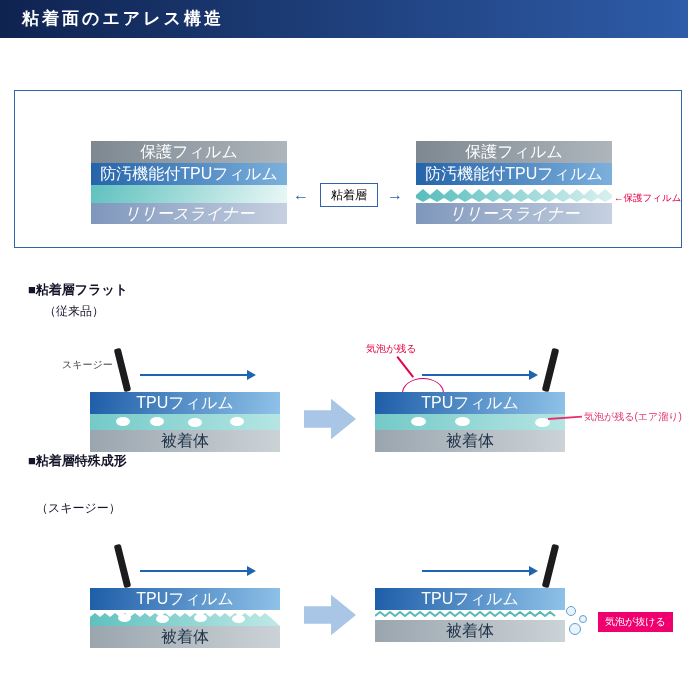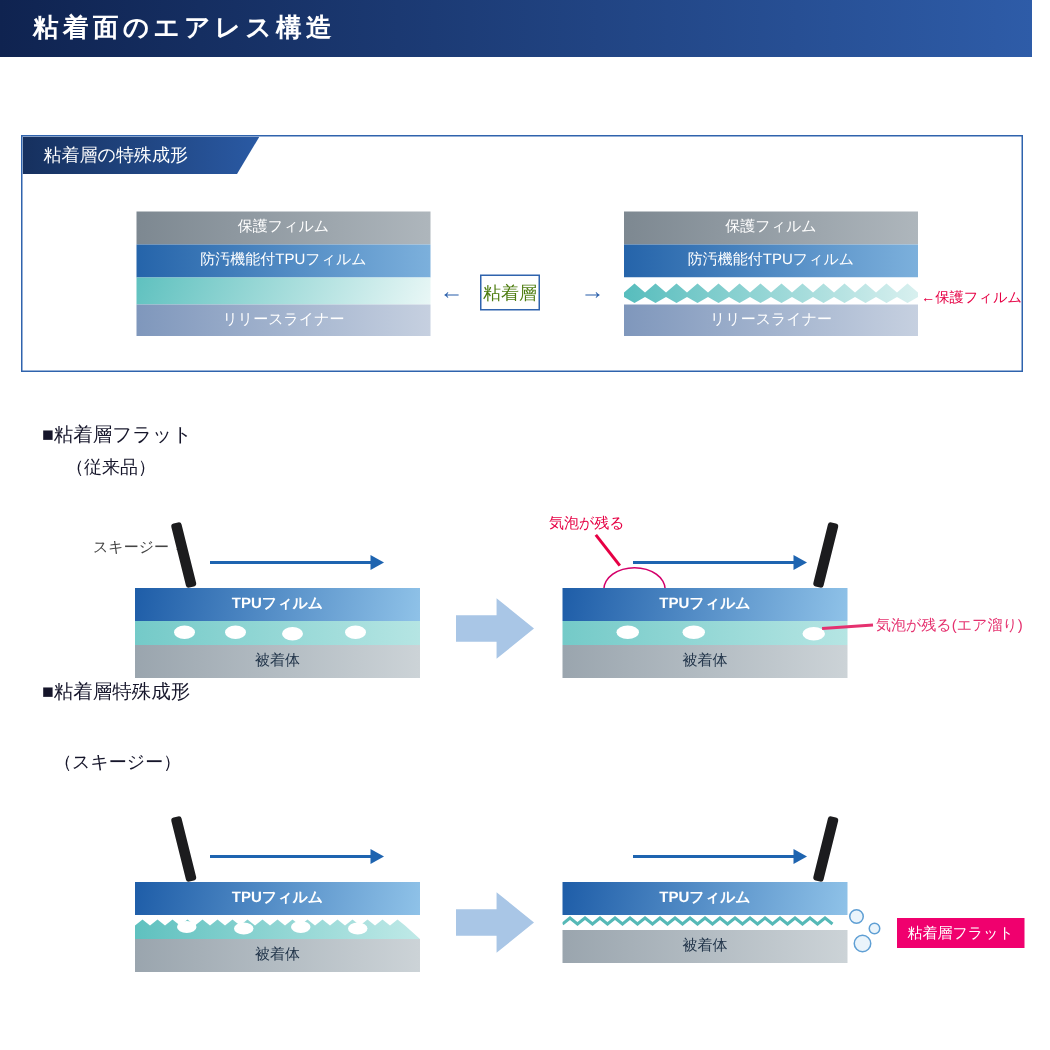--- a/index.html
+++ b/index.html
@@ -17,44 +17,44 @@
   }
 
   
   .panel { left: 14px; top: 90px; width: 668px; height: 158px; border: 1px solid var(--accent_blue, #2f63ad); background: #fff; }
   .tab {
     left: 0; top: 0; width: 158px; height: 25px; line-height: 25px; padding-left: 14px;
     background: linear-gradient(90deg, #16305e, #2a5aa4); color: #fff; font-size: 12px;
     clip-path: polygon(0 0, 100% 0, calc(100% - 15px) 100%, 0 100%);
   }
   .stack { width: 196px; }
-  .row { width: 100%; text-align: center; color: #fff; font-size: 10px; position: relative; }
+  .row { width: 100%; text-align: center; color: #fff; font-size: 16px; position: relative; }
   .l-gray  { background: linear-gradient(90deg, #7d8891, #aeb6bc); }
   .l-blue  { background: linear-gradient(90deg, #2564aa, #7cb0dc); }
   .l-teal  { background: linear-gradient(115deg, #5fc1bf, #e9f7f6); }
-  .l-slate { background: linear-gradient(90deg, #7f97bc, #c6d0e0); }
+  .l-slate { background: linear-gradient(90deg, #7f97bc, #c6d0e0); font-style: italic; }
   .h22 { height: 22px; line-height: 22px; }
   .h21 { height: 21px; line-height: 21px; }
   .h18 { height: 18px; line-height: 18px; }
   .h16 { height: 16px; line-height: 16px; }
   .h10 { height: 10px; line-height: 10px; }
   .center-label {
-    width: 40px; height: 24px; line-height: 22px; text-align: center;
+    width: 58px; height: 24px; line-height: 22px; text-align: center;
     border: 1px solid var(--accent_blue, #2f63ad); background: #fff;
-    color: #4d7c0f; font-size: 12px;
+    color: #000000; font-size: 12px;
   }
   .glyph-arrow { color: var(--accent_blue, #2f63ad); font-size: 16px; font-weight: bold; }
   .texture-note { color: var(--annotation_red, #e60044); font-size: 9.5px; white-space: nowrap; }
 
   
-  .sec-title { font-size: 13px; font-weight: normal; color: #15152a; }
+  .sec-title { font-size: 13px; font-weight: bold; color: #15152a; }
   .sec-sub { font-size: 12px; color: #15152a; }
 
   
-  .f-tpu { background: linear-gradient(100deg, #1e5da8, #8fc2e8); font-weight: bold; }
+  .f-tpu { background: linear-gradient(100deg, #1e5da8, #8fc2e8); }
   .f-teal { background: linear-gradient(90deg, #74cac8, #b5e5e3); }
   .f-sub { background: linear-gradient(90deg, #9aa5ae, #ccd3d7); color: #22354a; }
   .f-white { background: #fff; }
 
   .squeegee { width: 7px; height: 44px; background: #1c1c1e; border-radius: 2px; }
   .small-label { font-size: 10px; color: #444; white-space: nowrap; }
 
   .harrow { height: 2px; background: var(--arrow_blue, #1e64b0); }
   .harrow::after {
     content: ""; position: absolute; right: -8px; top: -4px;
@@ -78,21 +78,20 @@
   .escape-bubble { position: absolute; border: 1.5px solid #5f9fd4; background: #eaf4fb; border-radius: 50%; }
 </style>
 </head>
 <body>
 
 <div class="stage">
 
   <div class="abs titlebar">粘着面のエアレス構造</div>
 
   <div class="abs panel">
-    <div class="abs tab">粘着層の特殊成形</div>
 
     <div class="abs stack" style="left:76px; top:50px;">
       <div class="row l-gray h22">保護フィルム</div>
       <div class="row l-blue h22">防汚機能付TPUフィルム</div>
       <div class="row l-teal h18"></div>
       <div class="row l-slate h21">リリースライナー</div>
     </div>
 
     <span class="abs glyph-arrow" style="left:278px; top:95px;">←</span>
     <div class="abs center-label" style="left:305px; top:92px;">粘着層</div>
@@ -196,15 +195,15 @@
         <path fill="none" stroke="#56b9b7" stroke-width="2" d="M0,6 l5,-4 l5,4 l5,-4 l5,4 l5,-4 l5,4 l5,-4 l5,4 l5,-4 l5,4 l5,-4 l5,4 l5,-4 l5,4 l5,-4 l5,4 l5,-4 l5,4 l5,-4 l5,4 l5,-4 l5,4 l5,-4 l5,4 l5,-4 l5,4 l5,-4 l5,4 l5,-4 l5,4 l5,-4 l5,4 l5,-4 l5,4 l5,-4 l5,4"></path>
       </svg>
     </div>
     <div class="row f-sub h22">被着体</div>
   </div>
 
   <div class="escape-bubble abs" style="left:566px; top:606px; width:10px; height:10px;"></div>
   <div class="escape-bubble abs" style="left:579px; top:615px; width:8px; height:8px;"></div>
   <div class="escape-bubble abs" style="left:569px; top:623px; width:12px; height:12px;"></div>
 
-  <div class="abs note-box" style="left:598px; top:612px;">粘着層フラット</div>
+  <div class="abs note-box" style="left:598px; top:612px;">気泡が抜ける</div>
 
 </div>
 
 </body></html>

